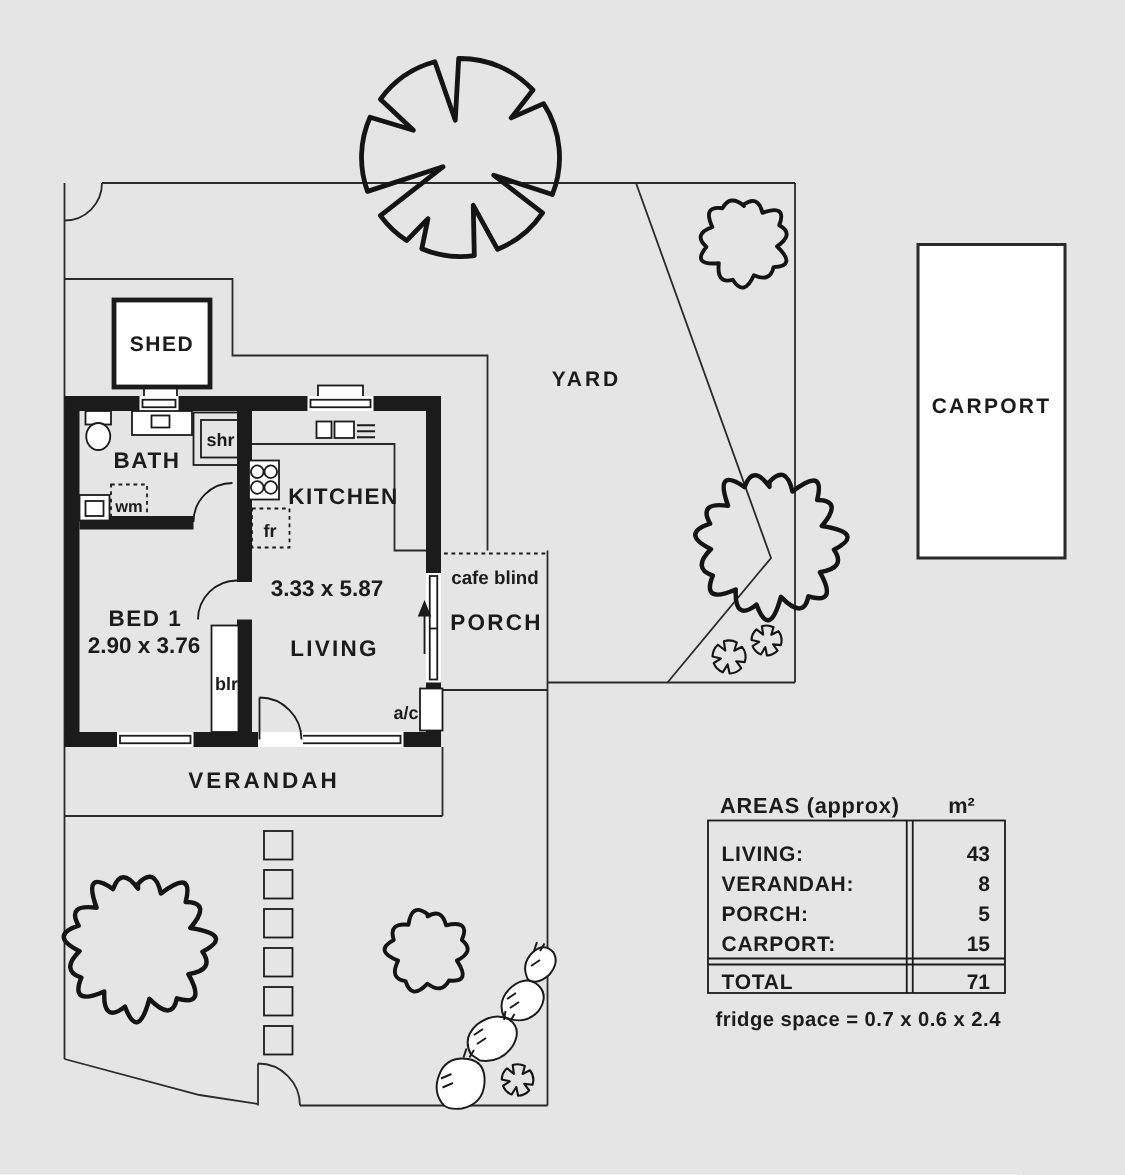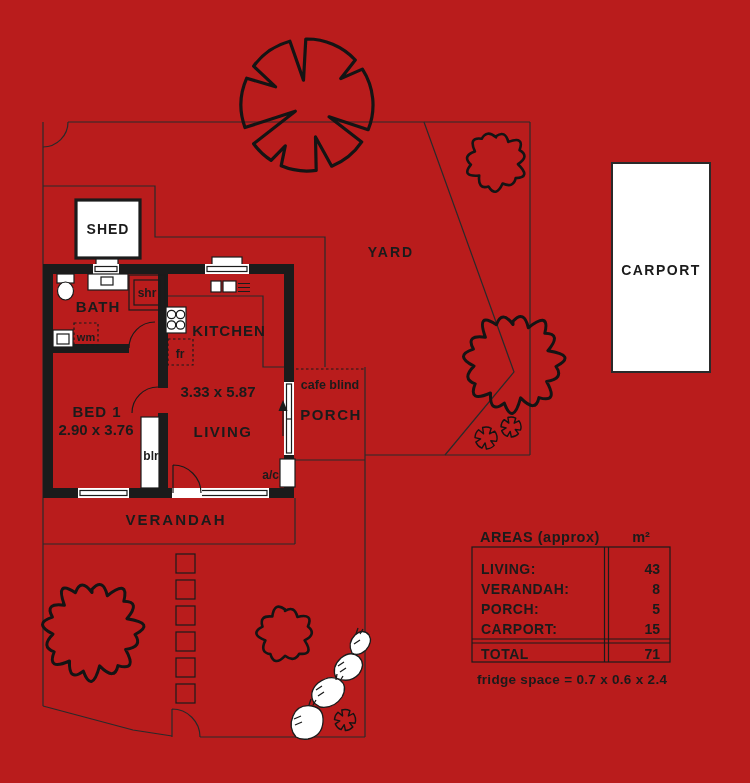--- a/index.html
+++ b/index.html
@@ -1,16 +1,16 @@
 <!DOCTYPE html>
 <html><head>
 <meta charset="utf-8">
 <style>
   html,body{margin:0;padding:0;background:#fff;}
-  .stage{position:relative;width:750px;height:783px;background:#b91c1c;overflow:hidden;}
+  .stage{position:relative;width:750px;height:783px;background:#e5e5e5;overflow:hidden;}
   svg{position:absolute;left:0;top:0;}
   svg text{font-family:"Liberation Sans",sans-serif;font-weight:bold;fill:#1b1b1b;}
   .thin{stroke:#2a2a2a;stroke-width:1.2;fill:none;}
   .wall{fill:#1b1b1b;stroke:none;}
   .fix{stroke:#1b1b1b;stroke-width:1.2;fill:#ffffff;}
   .fixn{stroke:#1b1b1b;stroke-width:1.2;fill:none;}
   .dash{stroke:#1b1b1b;stroke-width:1.2;fill:none;stroke-dasharray:2.5,2.5;}
   .tree{stroke:#141414;fill:none;stroke-linejoin:round;stroke-linecap:round;}
 </style>
 </head>

